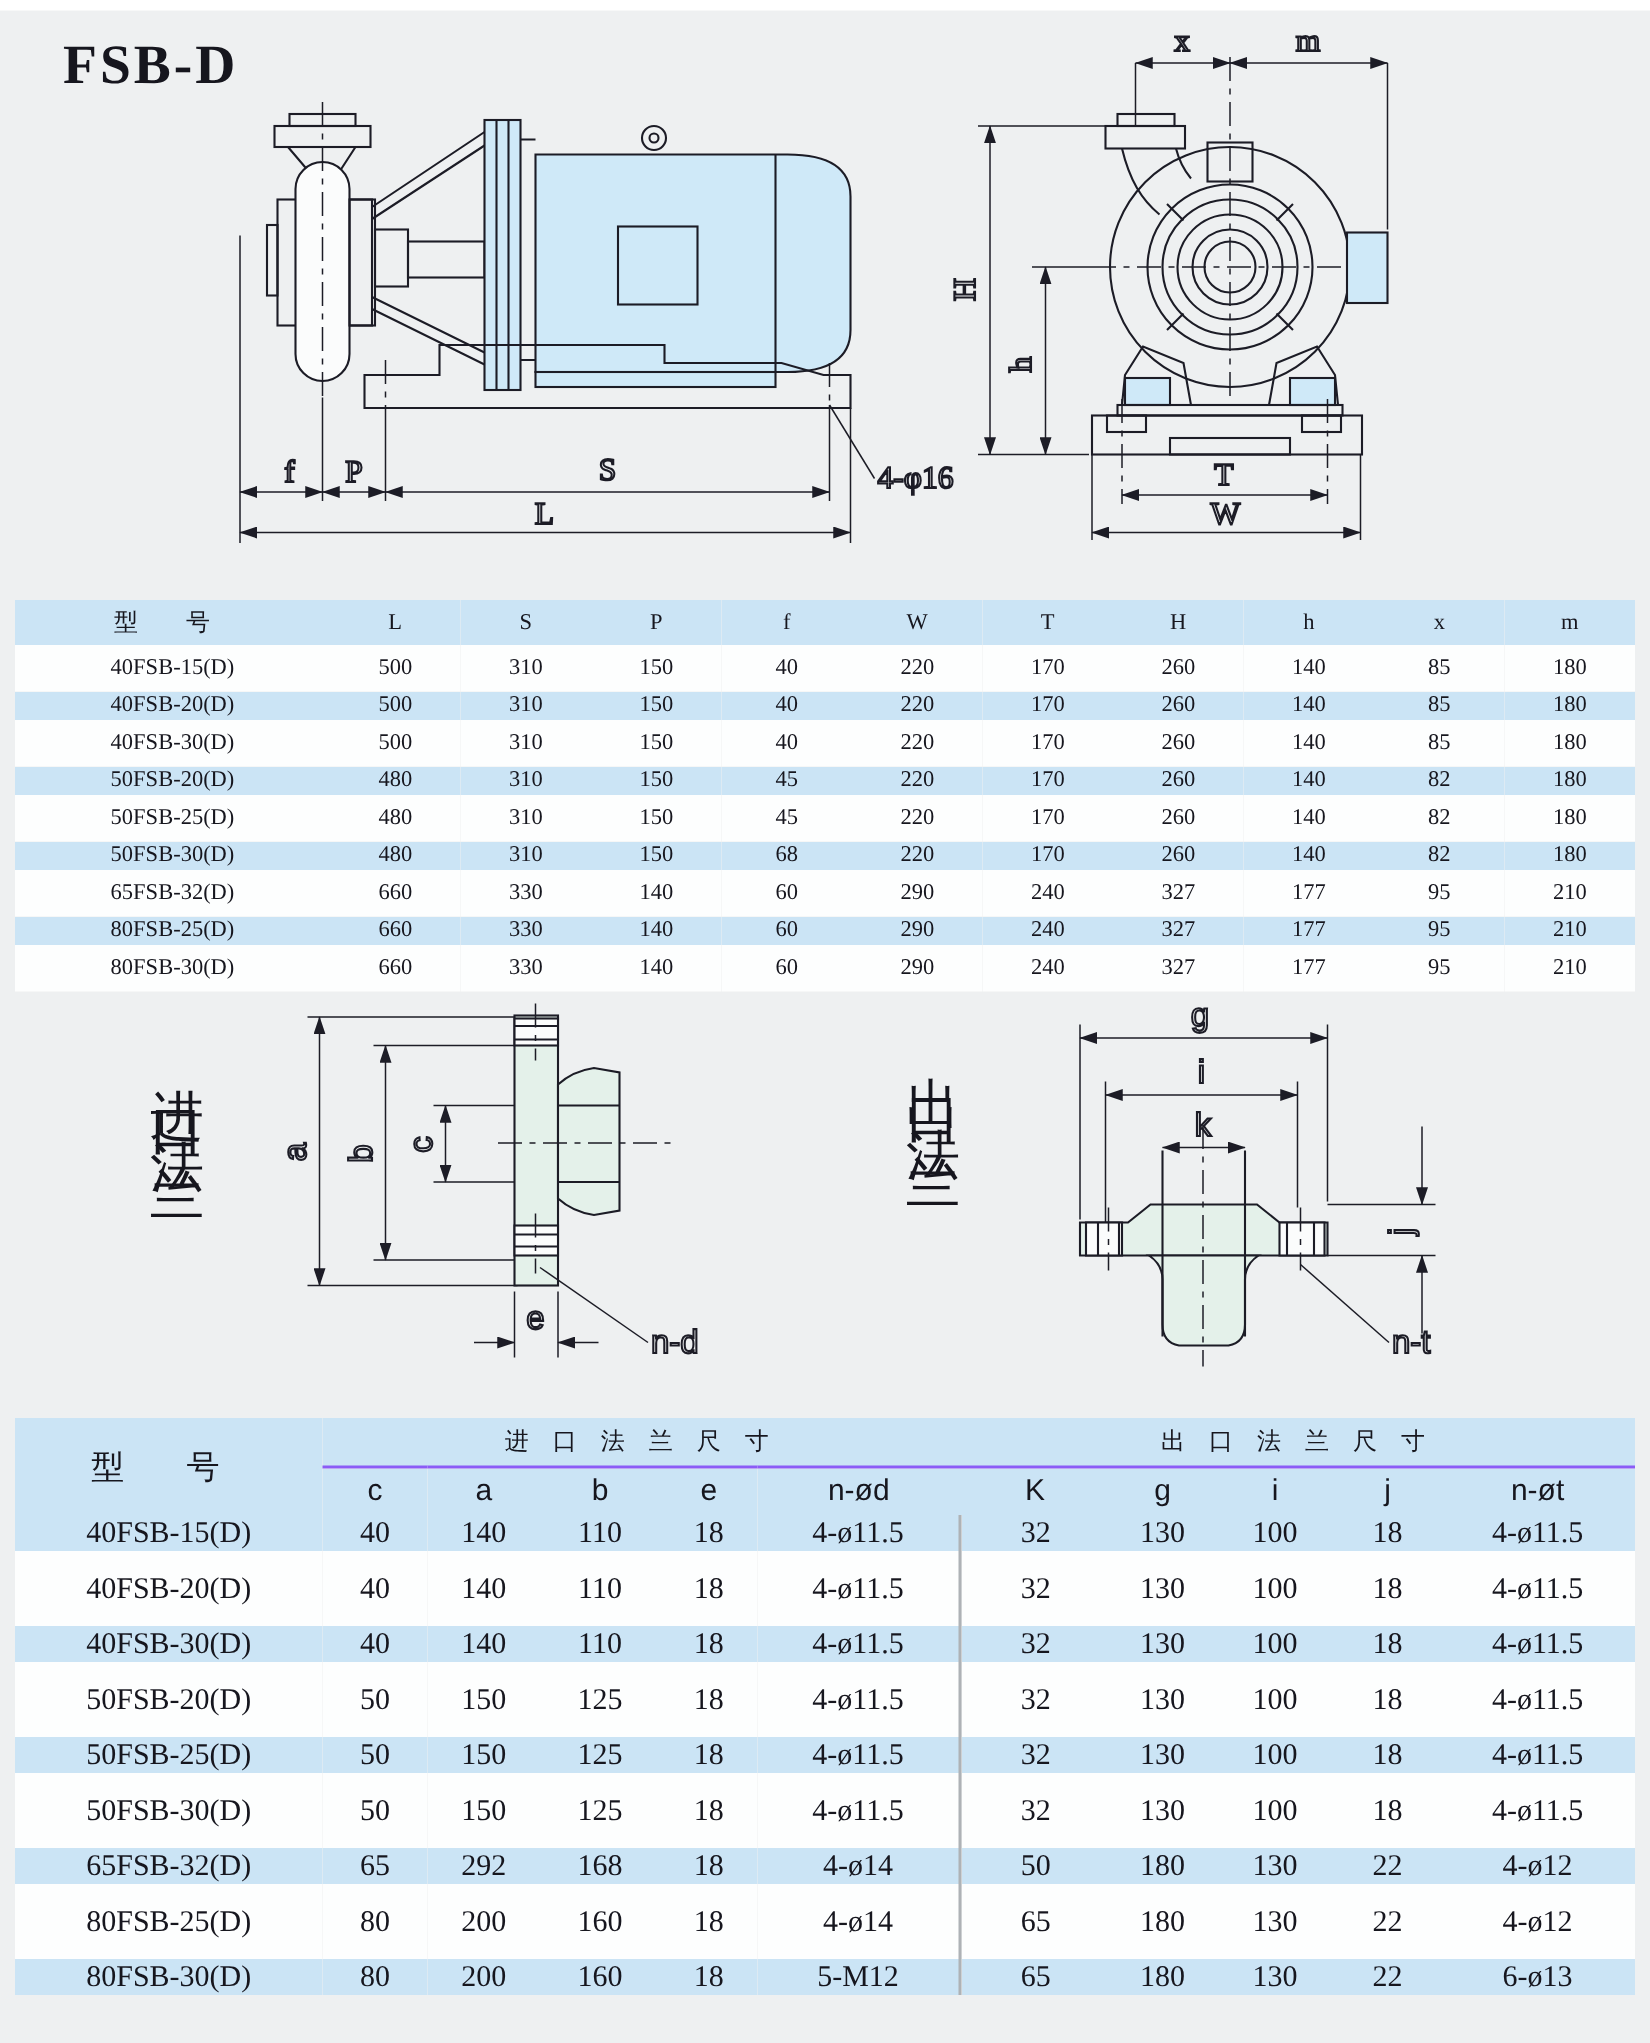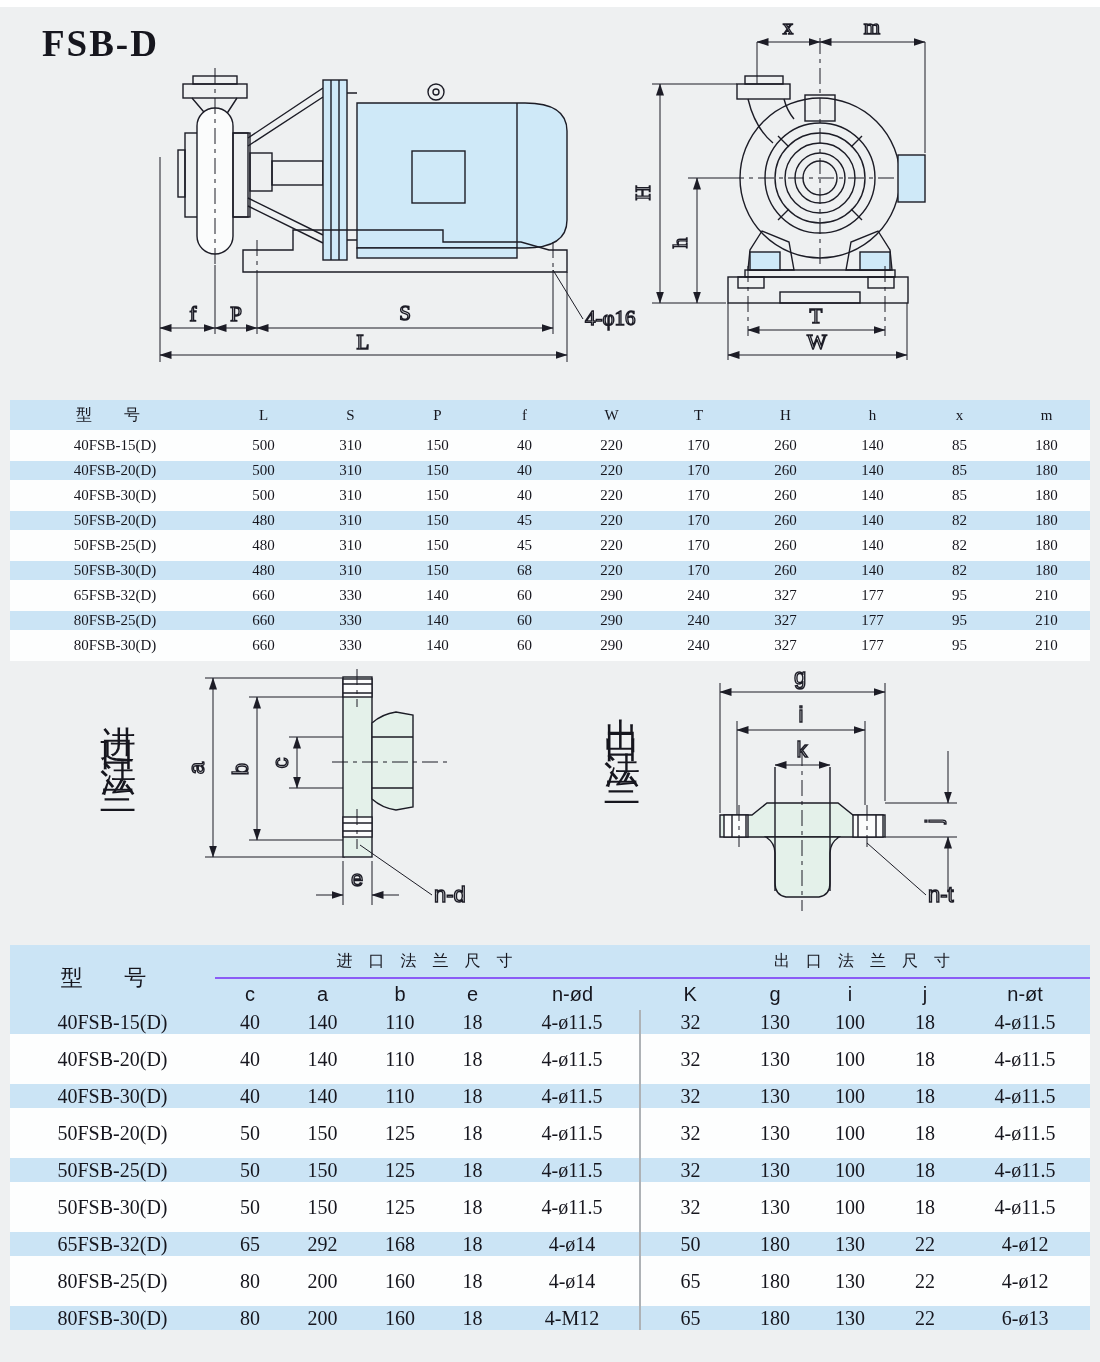--- a/index.html
+++ b/index.html
@@ -508,21 +508,21 @@
           <td>130</td>
           <td>22</td>
           <td>4-ø12</td>
         </tr>
         <tr class="b">
           <td>80FSB-30(D)</td>
           <td>80</td>
           <td>200</td>
           <td>160</td>
           <td>18</td>
-          <td class="d">4-M12</td>
+          <td class="d">5-M12</td>
           <td>65</td>
           <td>180</td>
           <td>130</td>
           <td>22</td>
           <td>6-ø13</td>
         </tr>
       </tbody>
   </table>
 </div>
 

